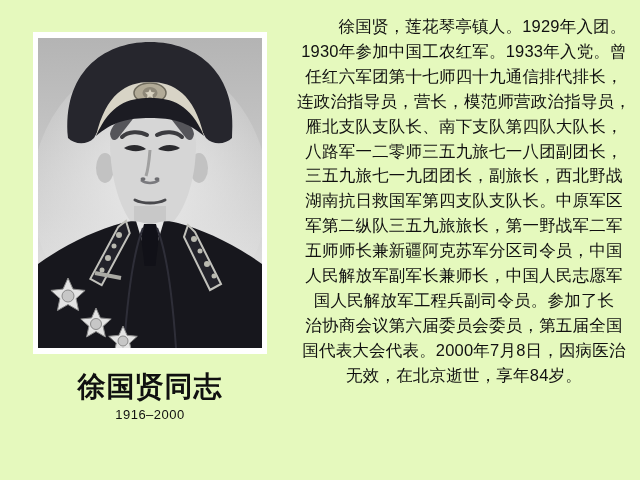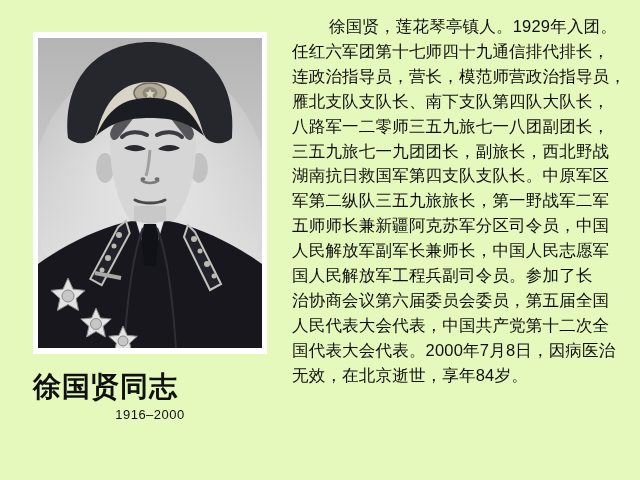--- a/index.html
+++ b/index.html
@@ -13,36 +13,36 @@
   .photo-frame {
     position: absolute; left: 33px; top: 32px;
     width: 234px; height: 322px;
     margin: 0; box-sizing: border-box;
     background: var(--photo_frame, #ffffff);
     padding: 6px 5px;
   }
   .photo-frame svg { display: block; width: 224px; height: 310px; }
   .caption-name {
     position: absolute; left: 33px; top: 372px; width: 234px;
-    text-align: left;
+    text-align: center;
     font-size: 28px; font-weight: 700; line-height: 1.05;
     letter-spacing: 1px;
     color: var(--text_primary, #101010);
   }
   .caption-years {
     position: absolute; left: 33px; top: 408px; width: 234px;
     text-align: center;
     font-size: 13px; font-weight: 400; line-height: 1.1;
     letter-spacing: 0.5px;
     color: var(--text_primary, #101010);
   }
   .bio {
     position: absolute; left: 292px; top: 14px; width: 344px;
     color: var(--text_primary, #101010);
-    font-size: 16.5px; line-height: 24.9px; letter-spacing: 0.2px;
+    font-size: 16.5px; line-height: 24.9px; letter-spacing: 0.2px; text-align: center;
   }
   .bio-line { white-space: nowrap; }
   .bio-line:first-child { text-indent: 37px; }
 </style>
 </head>
 <body>
 
 <div class="page">
 
   <figure class="photo-frame" aria-label="黑白标准像：身着解放军军服、头戴带帽徽大檐帽、胸佩三枚勋章的将军">
@@ -134,29 +134,29 @@
         <circle cx="85" cy="303" r="5" fill="#c7c7c7" stroke="#8a8a8a" stroke-width="1"></circle>
       </g>
     </svg>
   </figure>
 
   <div class="caption-name">徐国贤同志</div>
   <div class="caption-years">1916–2000</div>
 
   <div class="bio">
       <div class="bio-line">徐国贤，莲花琴亭镇人。1929年入团。</div>
+      <div class="bio-line">1930年参加中国工农红军。1933年入党。曾</div>
       <div class="bio-line">任红六军团第十七师四十九通信排代排长，</div>
       <div class="bio-line">连政治指导员，营长，模范师营政治指导员，</div>
       <div class="bio-line">雁北支队支队长、南下支队第四队大队长，</div>
       <div class="bio-line">八路军一二零师三五九旅七一八团副团长，</div>
       <div class="bio-line">三五九旅七一九团团长，副旅长，西北野战</div>
       <div class="bio-line">湖南抗日救国军第四支队支队长。中原军区</div>
       <div class="bio-line">军第二纵队三五九旅旅长，第一野战军二军</div>
       <div class="bio-line">五师师长兼新疆阿克苏军分区司令员，中国</div>
       <div class="bio-line">人民解放军副军长兼师长，中国人民志愿军</div>
       <div class="bio-line">国人民解放军工程兵副司令员。参加了长</div>
       <div class="bio-line">治协商会议第六届委员会委员，第五届全国</div>
-      <div class="bio-line">人民代表大会代表，中国共产党第十二次全</div>
       <div class="bio-line">国代表大会代表。2000年7月8日，因病医治</div>
       <div class="bio-line">无效，在北京逝世，享年84岁。</div>
     </div>
 
 </div>
 
 </body></html>

